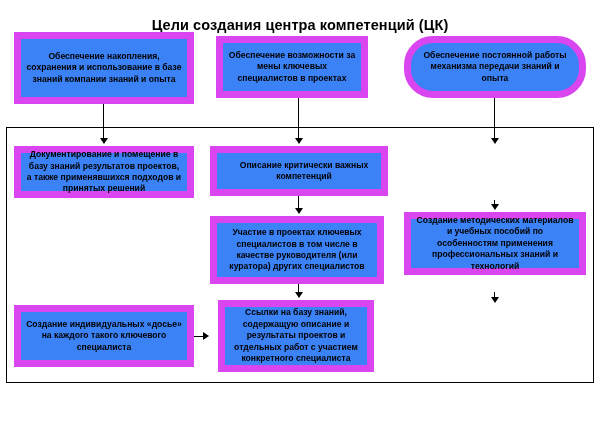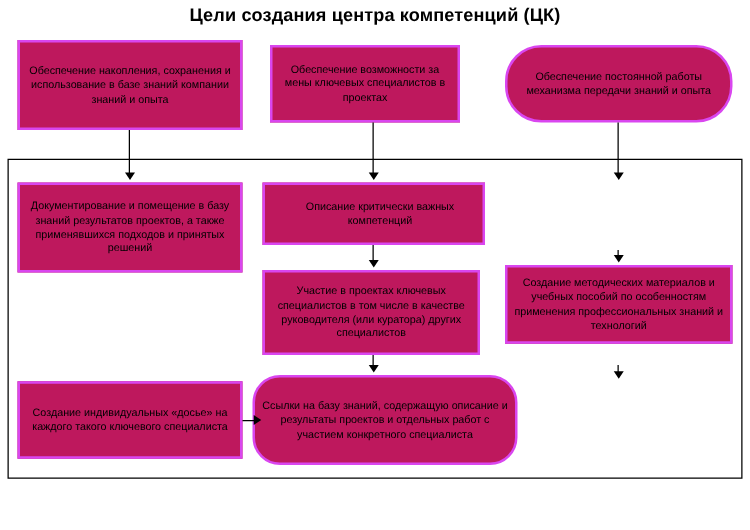--- a/index.html
+++ b/index.html
@@ -18,33 +18,35 @@
     position: relative;
     width: 600px;
     height: 424px;
   }
   .title {
     position: absolute;
     text-align: center;
     font-weight: bold;
     font-size: 14.5px;
     letter-spacing: 0.1px;
+    margin-top: 12px;
   }
   .box {
     position: absolute;
     box-sizing: border-box;
-    border: 2px solid #d946ef;
-    background: #be185d;
+    border: 7px solid #d946ef;
+    background: #3b82f6;
     display: flex;
     align-items: center;
     justify-content: center;
     text-align: center;
     font-size: 8.6px;
     line-height: 1.33;
     padding: 3px 5px;
+    font-weight: bold;
   }
   .box span {
     display: block;
     width: 100%;
   }
   .group-frame {
     position: absolute;
     box-sizing: border-box;
     border: 1px solid #000000;
     background: transparent;
@@ -93,37 +95,37 @@
   <div class="arrow-down" style="left:100px; top:138px;"></div>
 
   <div class="conn" style="left:298px; top:98px; width:1px; height:42px;"></div>
   <div class="arrow-down" style="left:295px; top:138px;"></div>
 
   <div class="conn" style="left:494px; top:98px; width:1px; height:42px;"></div>
   <div class="arrow-down" style="left:491px; top:138px;"></div>
 
   <div class="group-frame" style="left:6px; top:127px; width:588px; height:256px;"></div>
 
-  <div class="box" style="left:14px; top:146px; width:180px; height:72px;">
+  <div class="box" style="left:14px; top:146px; width:180px; height:52px;">
     <span>Документирование и помещение в базу знаний результатов проектов, а также применявшихся подходов и принятых решений</span>
   </div>
 
   <div class="box" style="left:14px; top:305px; width:180px; height:62px;">
     <span>Создание индивидуальных «досье» на каждого такого ключевого специалиста</span>
   </div>
 
   <div class="box" style="left:210px; top:146px; width:178px; height:50px;padding-left:15px;">
     <span>Описание критически важных компетенций</span>
   </div>
 
   <div class="box" style="left:210px; top:216px; width:174px; height:68px;">
     <span>Участие в проектах ключевых специалистов в том числе в качестве руководителя (или куратора) других специалистов</span>
   </div>
 
-  <div class="box" style="left:202px; top:300px; width:212px; height:72px;border-radius:22px;">
+  <div class="box" style="left:218px; top:300px; width:156px; height:72px;">
     <span>Ссылки на базу знаний, содержащую описание и результаты проектов и отдельных работ с участием конкретного специалиста</span>
   </div>
 
 
   <div class="box" style="left:404px; top:212px; width:182px; height:63px;">
     <span>Создание методических материалов и учебных пособий по особенностям применения профессиональных знаний и технологий</span>
   </div>
 
 
   <div class="conn" style="left:298px; top:196px; width:1px; height:14px;"></div>

